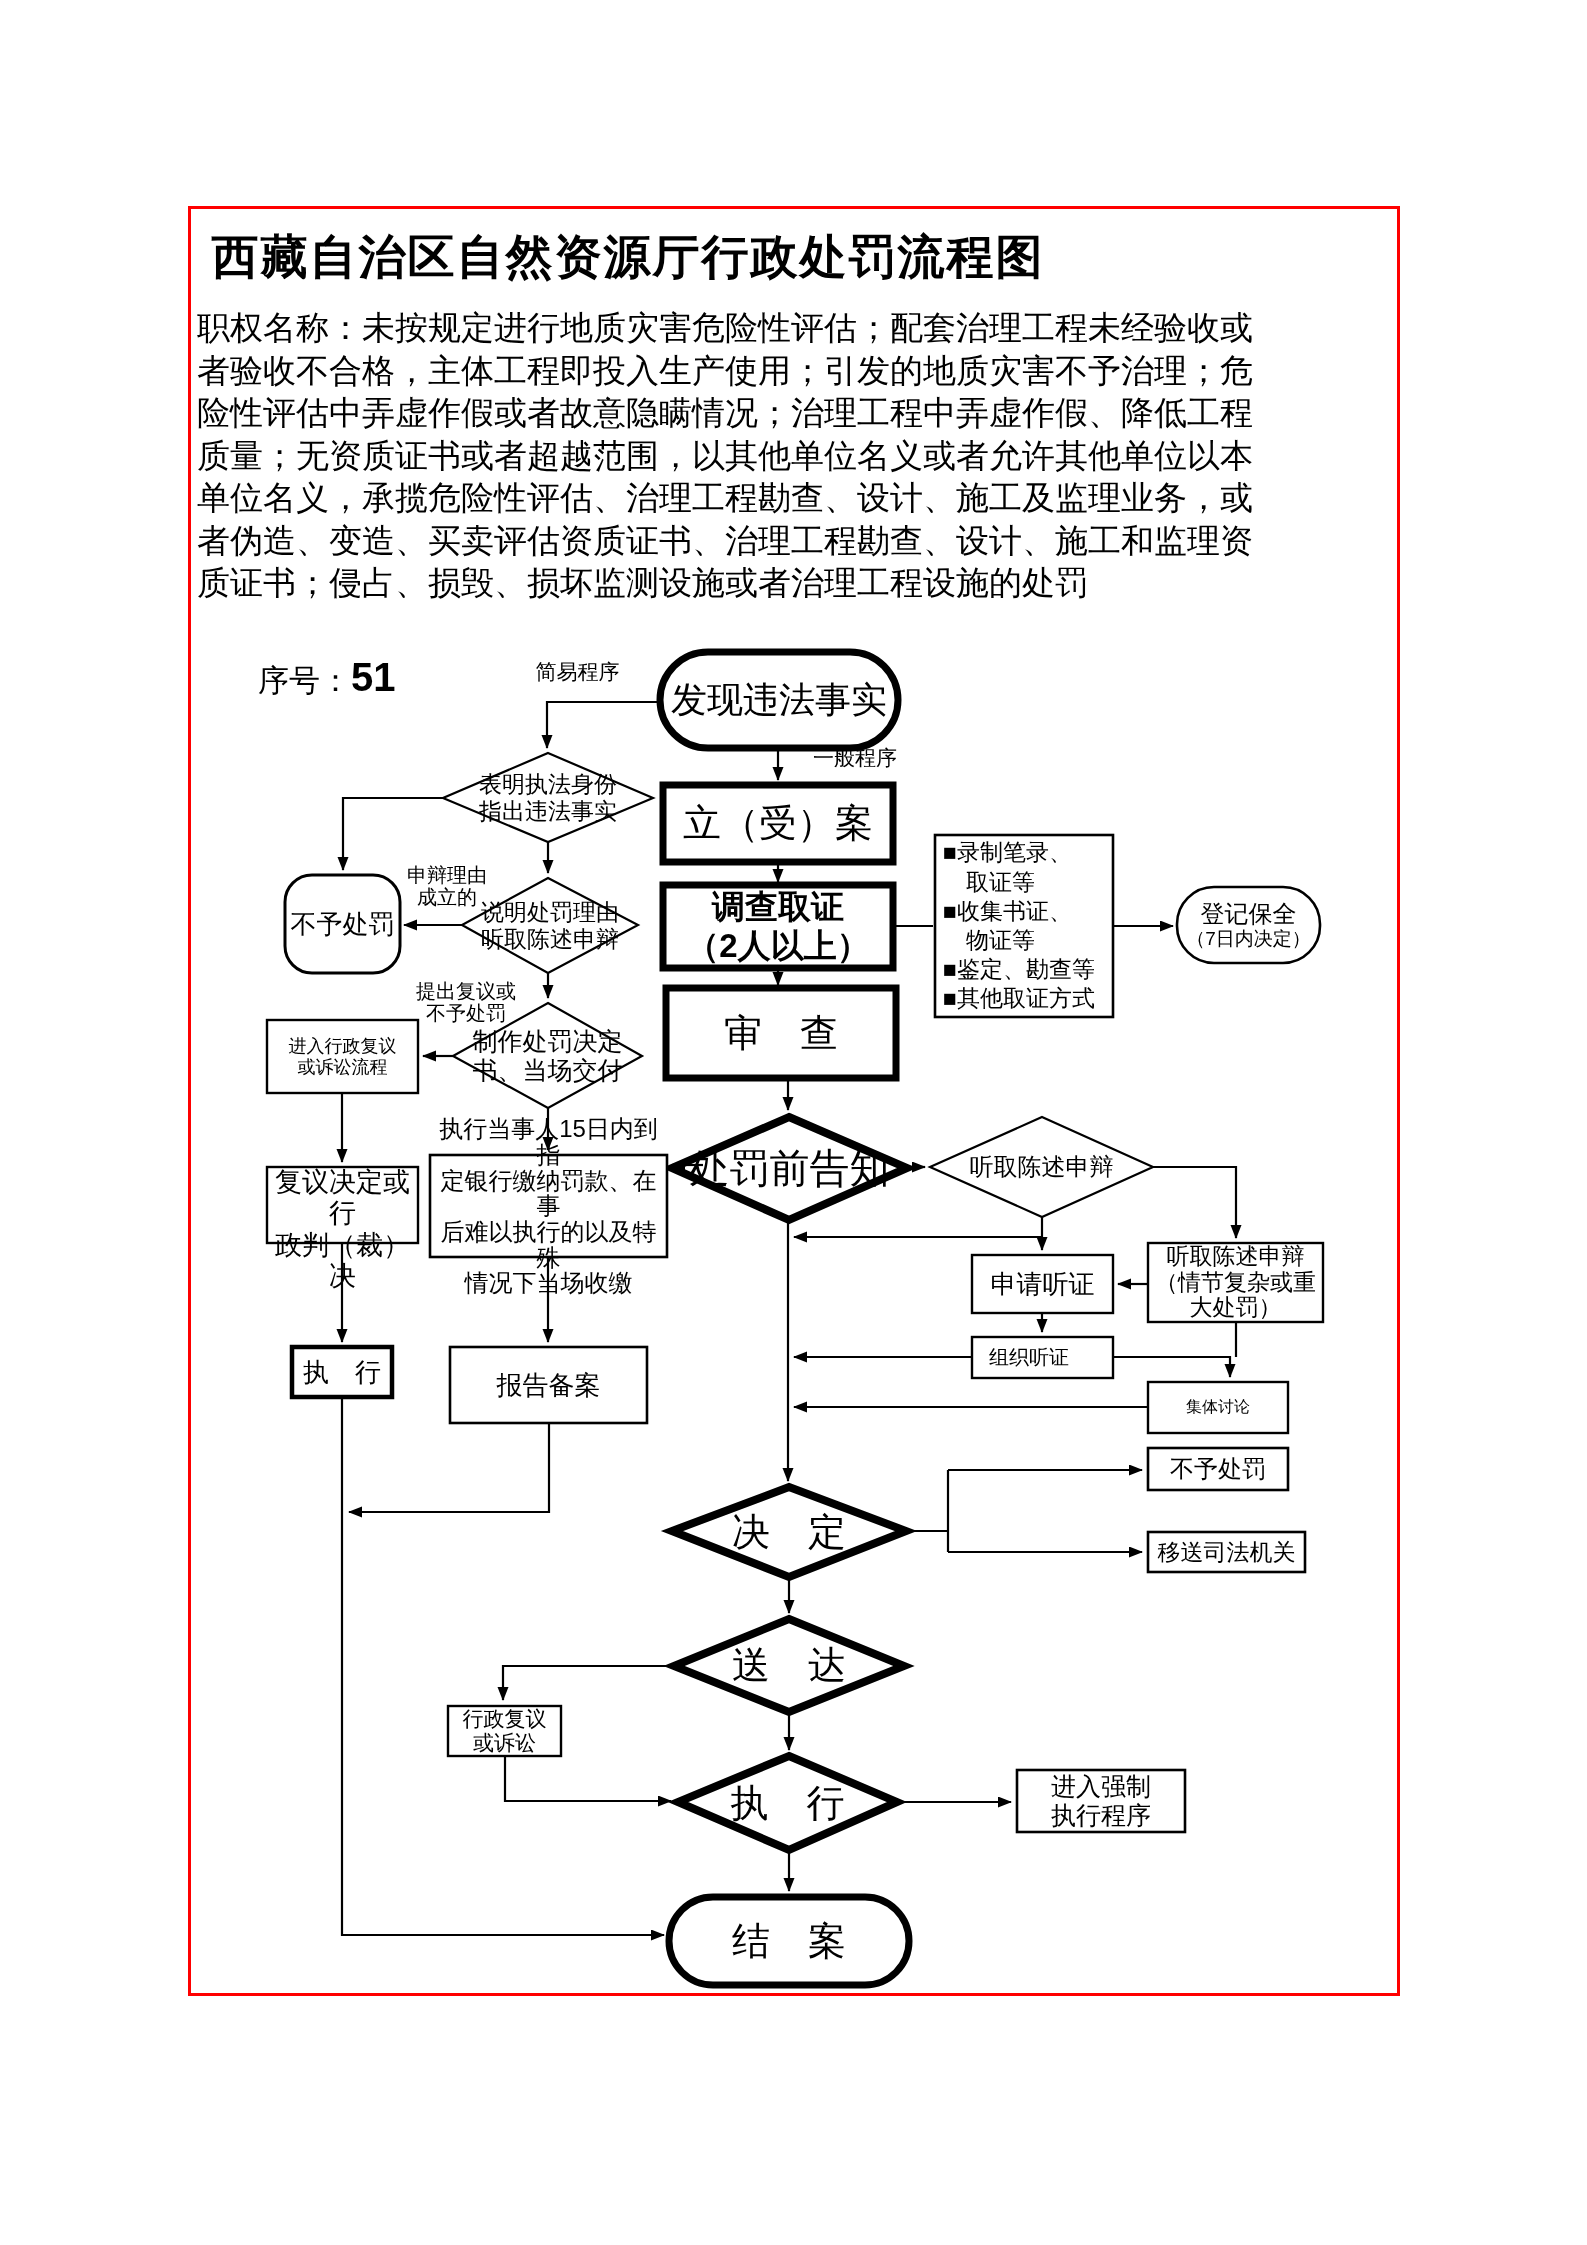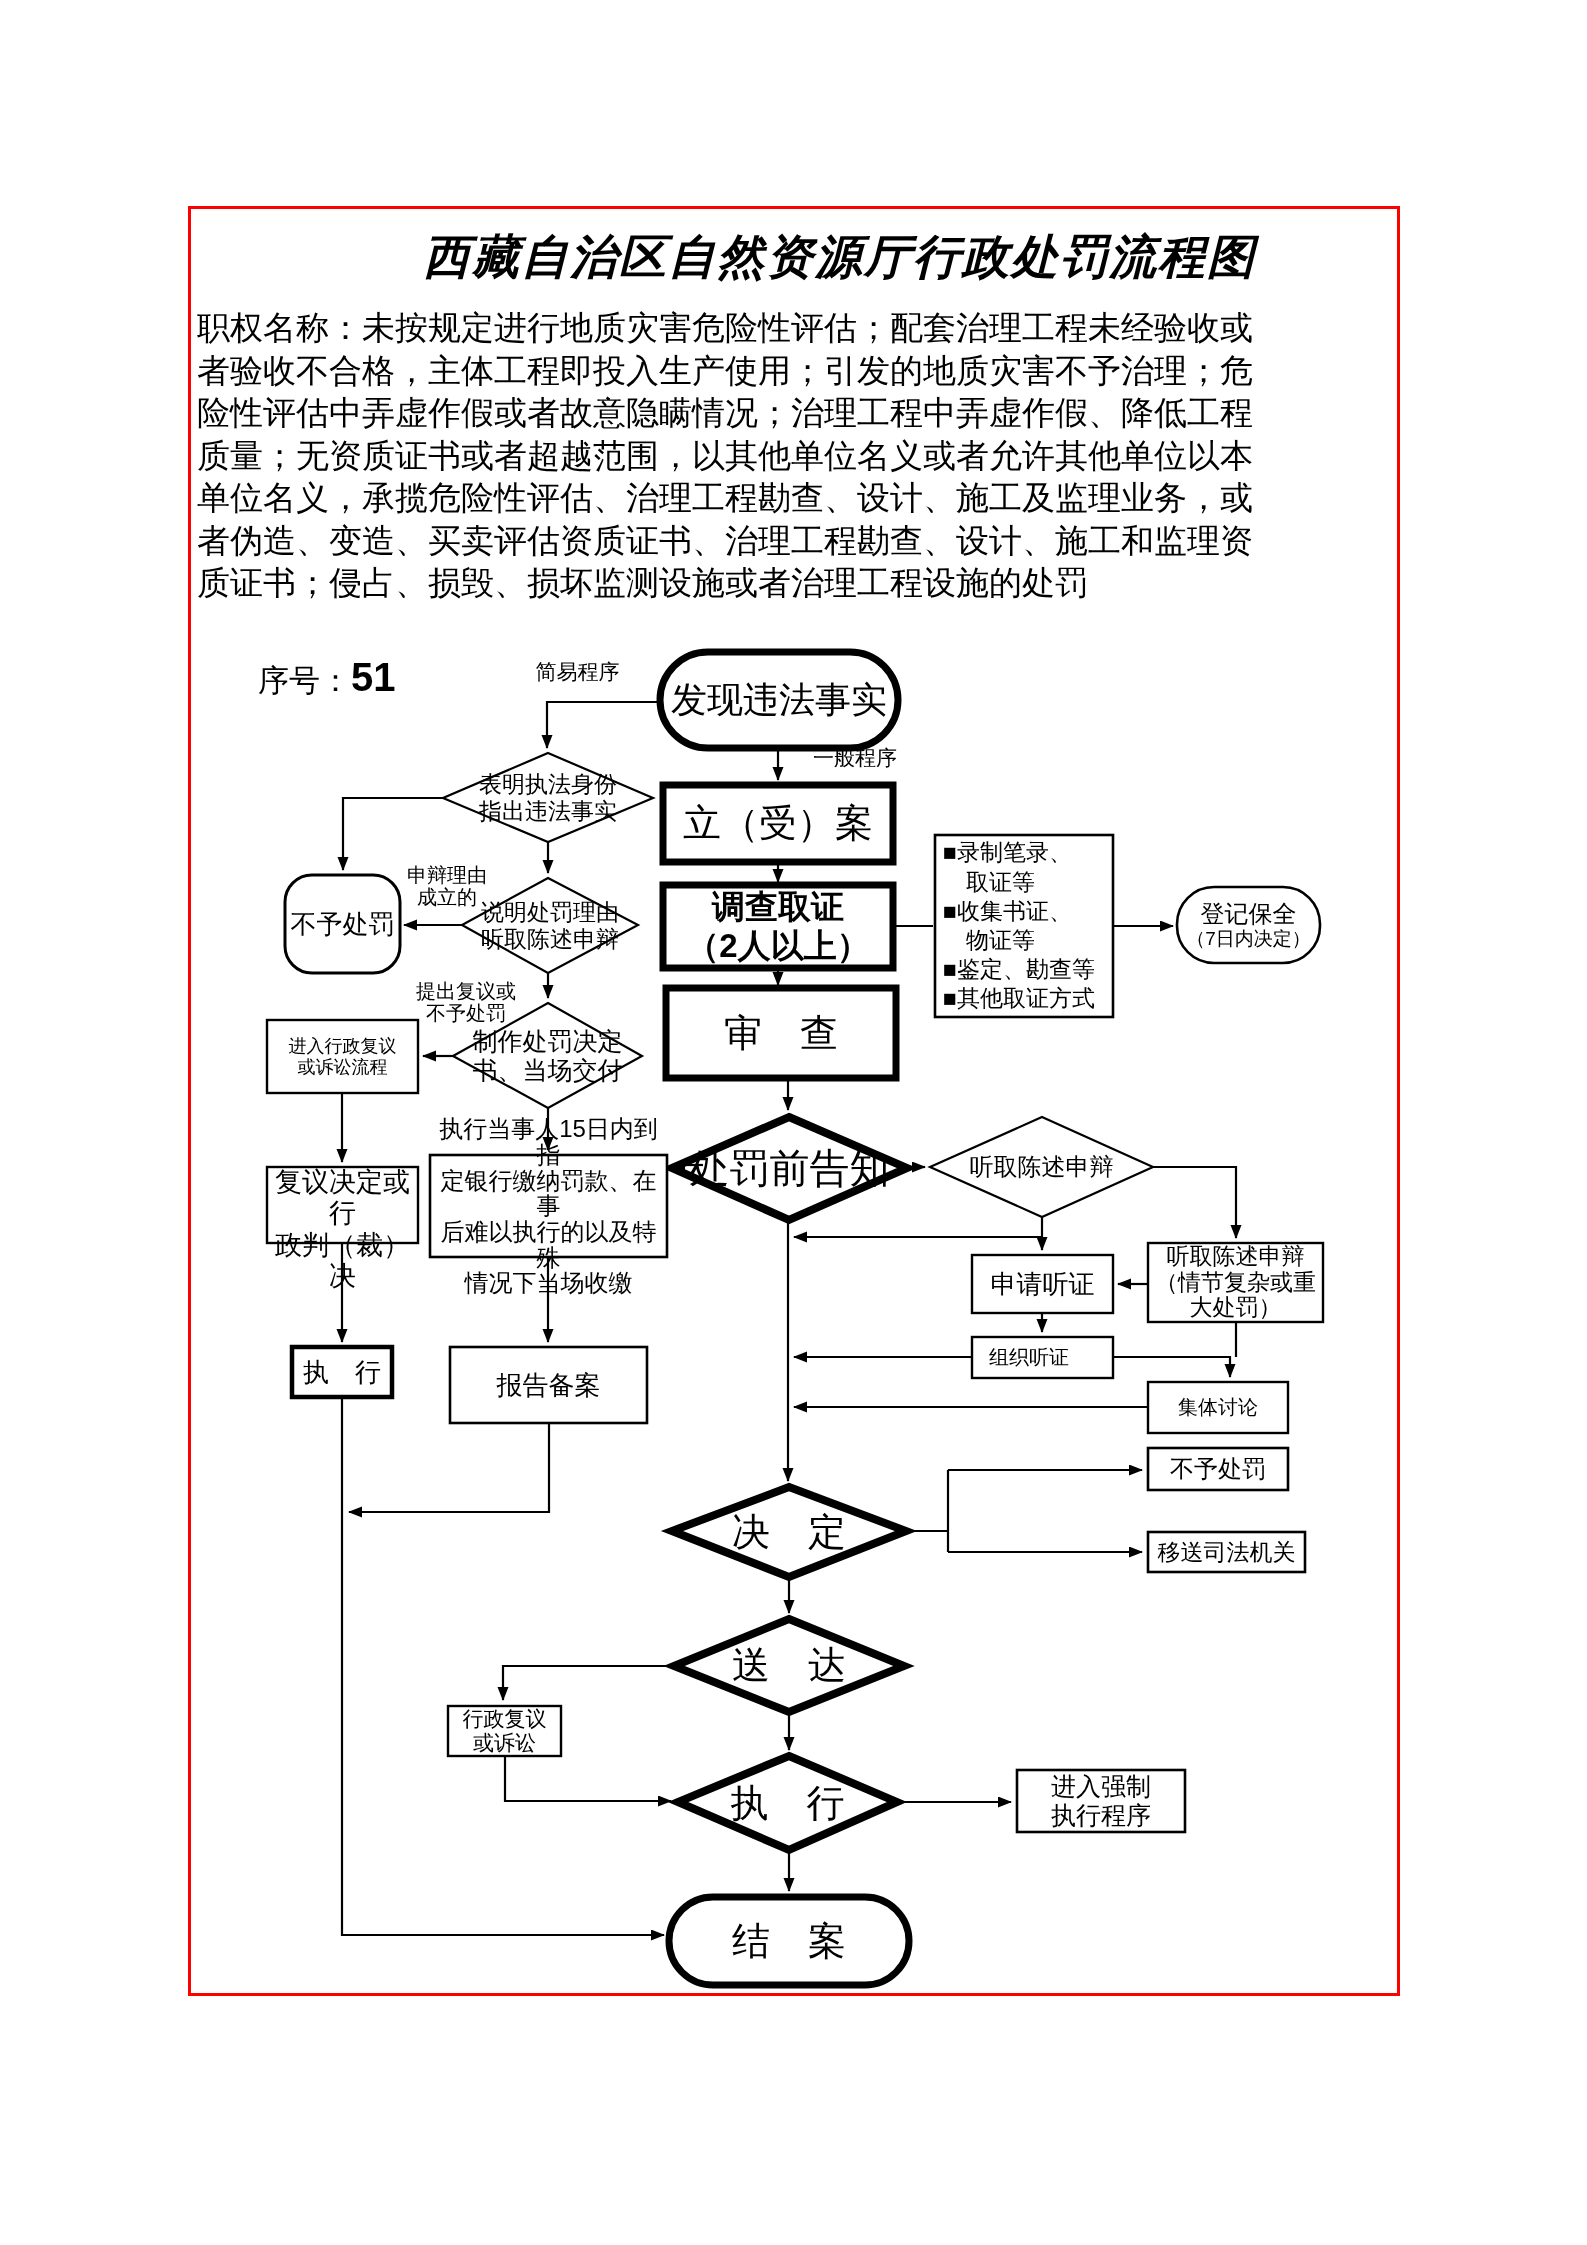--- a/index.html
+++ b/index.html
@@ -1,21 +1,21 @@
 <!DOCTYPE html>
 <html><head>
 <meta charset="utf-8">
 <style>
   html,body{margin:0;padding:0;background:#ffffff;}
   #page{position:relative;width:1587px;height:2245px;background:#ffffff;
         font-family:"Liberation Sans",sans-serif;color:#000;overflow:hidden;}
   .frame{position:absolute;left:188px;top:206px;width:1206px;height:1784px;
          border:3px solid #ff0000;}
-  .title{position:absolute;left:0;top:226px;width:1256px;text-align:right;
-         font-size:47px;font-weight:bold;letter-spacing:2px;font-style:italic;}
+  .title{position:absolute;left:0;top:226px;width:1256px;text-align:center;
+         font-size:47px;font-weight:bold;letter-spacing:2px;}
   .desc{position:absolute;left:197px;top:307px;width:1200px;
         font-size:33px;line-height:42.5px;font-family:"Liberation Serif",serif;}
   .desc div{white-space:nowrap;}
   .serial{position:absolute;left:258px;top:655px;font-size:31px;}
   .serial b{font-size:40px;font-weight:bold;}
   svg{position:absolute;left:0;top:0;}
   .lbl{position:absolute;display:flex;flex-direction:column;align-items:center;
        justify-content:center;text-align:center;line-height:1.16;}
   .edge-lbl{position:absolute;text-align:center;line-height:1.12;font-size:20px;}
   .ev{align-items:flex-start;text-align:left;justify-content:center;
@@ -213,21 +213,21 @@
   <div class="lbl" style="left:1148px;top:1243px;width:175px;height:79px;font-size:23px;line-height:1.12;">
     <span>听取陈述申辩</span>
     <span>（情节复杂或重</span>
     <span>大处罚）</span>
   </div>
 
   <div class="lbl" style="left:972px;top:1337px;width:114px;height:41px;font-size:20px;text-align:right;">
       <span>组织听证</span>
     </div>
 
-  <div class="lbl" style="left:1148px;top:1382px;width:140px;height:51px;font-size:20px;">
+  <div class="lbl" style="left:1148px;top:1382px;width:140px;height:51px;font-size:16px;">
       <span>集体讨论</span>
     </div>
 
   <div class="lbl" style="left:672px;top:1487px;width:234px;height:90px;font-size:38px;">
       <span>决　定</span>
     </div>
 
   <div class="lbl" style="left:1148px;top:1448px;width:140px;height:42px;font-size:24px;">
       <span>不予处罚</span>
     </div>

